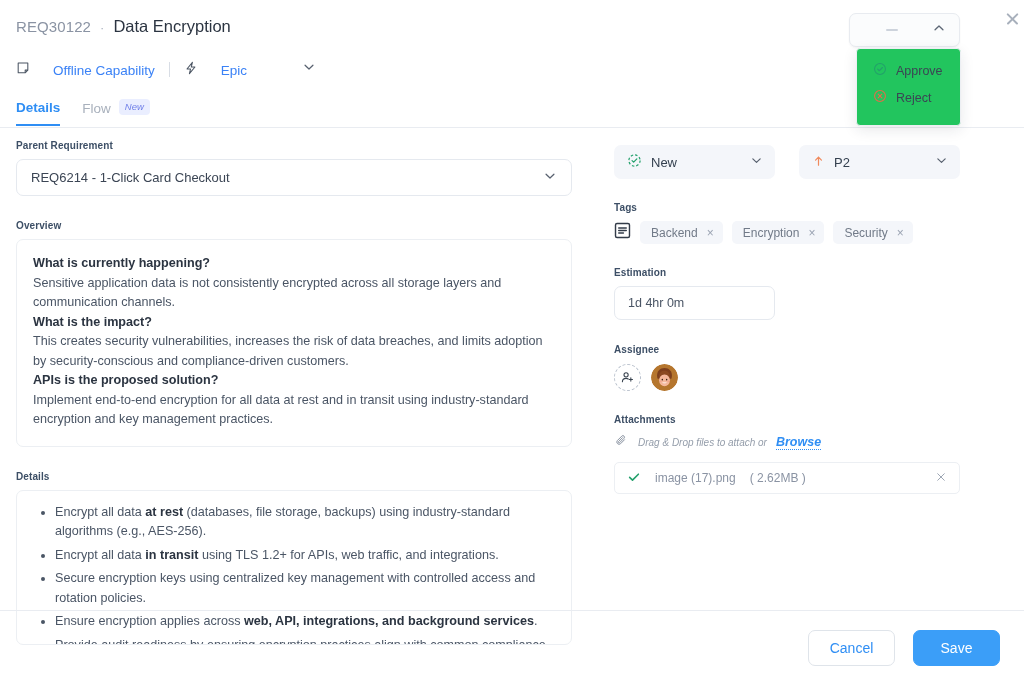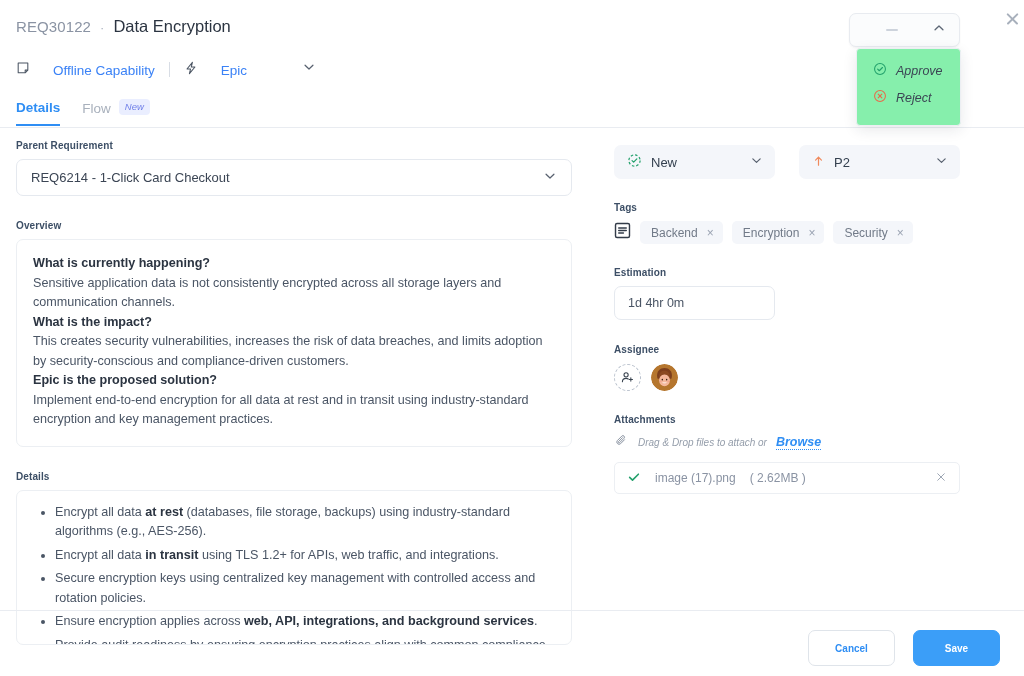--- a/index.html
+++ b/index.html
@@ -36,22 +36,22 @@
   
   .collapse-btn {
     position:absolute; left:849px; top:13px; width:111px; height:34px;
     background:#fbfcfd; border:1px solid #e8ebf0; border-radius:7px;
     display:flex; align-items:center; justify-content:space-between; padding:0 13px 0 16px;
     box-shadow:0 1px 2px rgba(30,40,60,.05); cursor:pointer;
   }
   .collapse-dash { width:12px; height:2px; background:#cdd3dc; border-radius:1px; margin-left:20px;}
   .approve-menu {
     position:absolute; left:856px; top:48px; width:105px; height:78px;
-    background:#86efac; border:1px solid #eceff3; border-radius:4px;
-    box-shadow:0 4px 14px rgba(30,40,60,.10); padding:8px 0; z-index:30;font-style:italic;
+    background:#22c55e; border:1px solid #eceff3; border-radius:4px;
+    box-shadow:0 4px 14px rgba(30,40,60,.10); padding:8px 0; z-index:30;
   }
   .menu-item { display:flex; align-items:center; gap:9px; padding:5px 0 5px 16px;
                font-size:12.5px; color:#3b4554; cursor:pointer; }
 
   .close-x { position:absolute; left:1002px; top:8px; width:20px; height:20px; cursor:pointer; }
   .close-x::before, .close-x::after {
     content:""; position:absolute; left:3px; top:9.5px; width:15px; height:1.6px;
     background:#a8b0bc; border-radius:1px;
   }
   .close-x::before { transform:rotate(45deg); }
@@ -111,21 +111,21 @@
 
   .file-row { margin-top:11px; height:32px; border:1px solid #eceff3; border-radius:5px;
               background:#fff; display:flex; align-items:center; justify-content:space-between;
               padding:0 12px 0 12px; font-size:12px; color:#8a93a3; }
   .file-left { display:flex; align-items:center; gap:14px; }
   .file-x { color:#9aa3b2; font-size:13px; cursor:pointer; }
 
   
   .footer-rule { position:absolute; left:0; top:610px; width:1024px; height:1px; background:#e9ecf1; }
   .footer { position:absolute; right:24px; top:630px; display:flex; gap:18px; }
-  .btn { height:36px; border-radius:7px; font-size:10px; font-weight:bold; cursor:pointer;
+  .btn { height:36px; border-radius:7px; font-size:14px; font-weight:normal; cursor:pointer;
          display:flex; align-items:center; justify-content:center; }
   .btn-cancel { width:87px; background:#fff; border:1px solid #dfe4ea; color:#2f8ef4; }
   .btn-save   { width:87px; background:#3b9ef8; border:1px solid #3b9ef8; color:#fff; }
 </style>
 </head>
 <body>
 
 <div class="header">
 
   <div class="title-row">
@@ -222,21 +222,21 @@
     <div class="panel">
       <div>
         <span class="q">What is currently happening?</span>
         <span>Sensitive application data is not consistently encrypted across all storage layers and communication channels.</span>
       </div>
       <div>
         <span class="q">What is the impact?</span>
         <span>This creates security vulnerabilities, increases the risk of data breaches, and limits adoption by security-conscious and compliance-driven customers.</span>
       </div>
       <div>
-        <span class="q">Epic is the proposed solution?</span>
+        <span class="q">APIs is the proposed solution?</span>
         <span>Implement end-to-end encryption for all data at rest and in transit using industry-standard encryption and key management practices.</span>
       </div>
     </div>
   </div>
 
   <div class="block">
     <div class="field-label">Details</div>
     <div class="panel details-panel">
       <ul id="details-list">
           <li>Encrypt all data <b>at rest</b> (databases, file storage, backups) using industry-standard algorithms (e.g., AES-256).</li>

